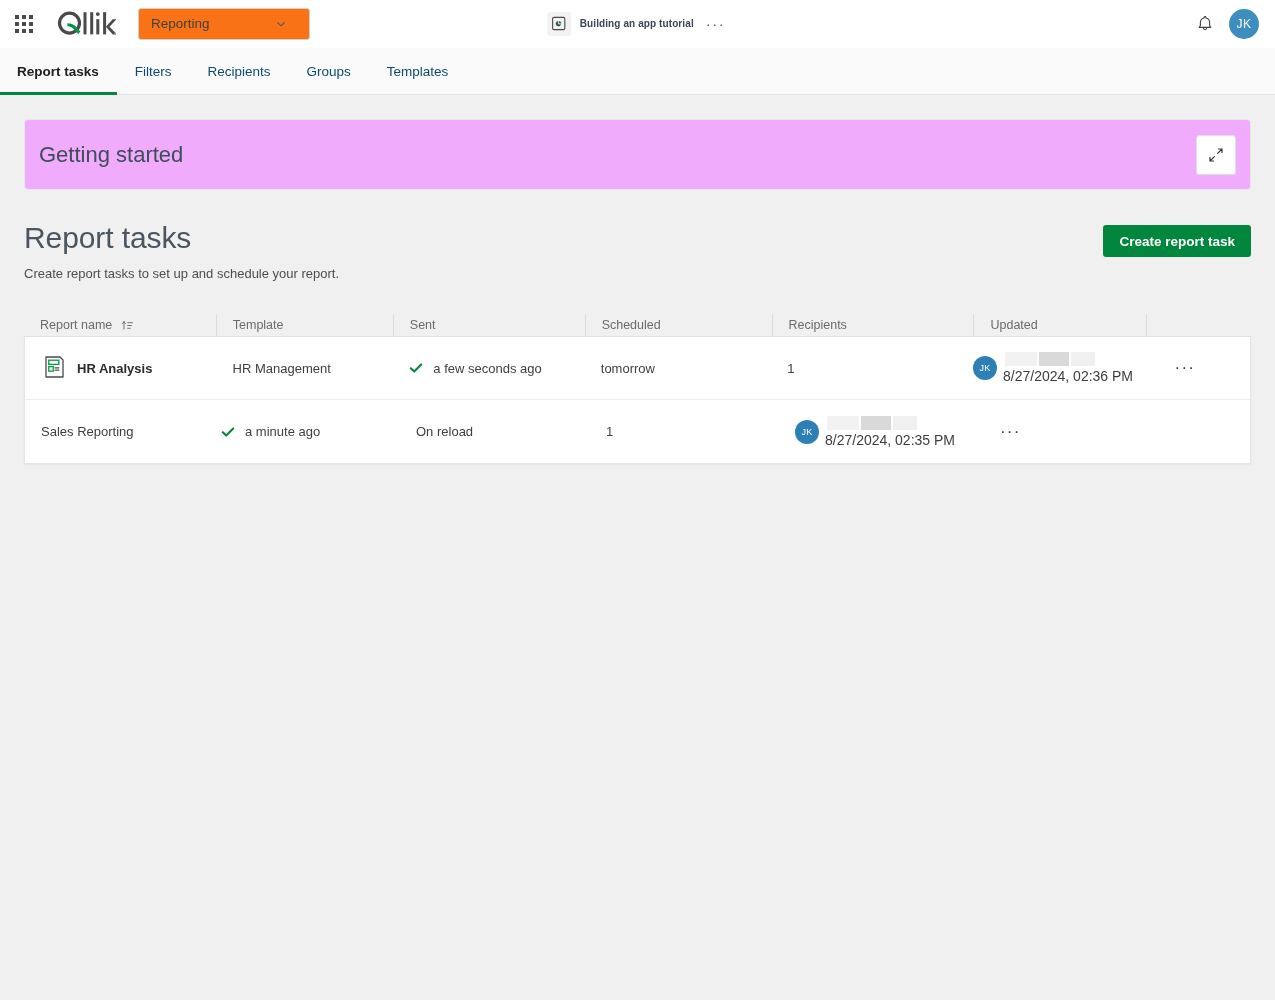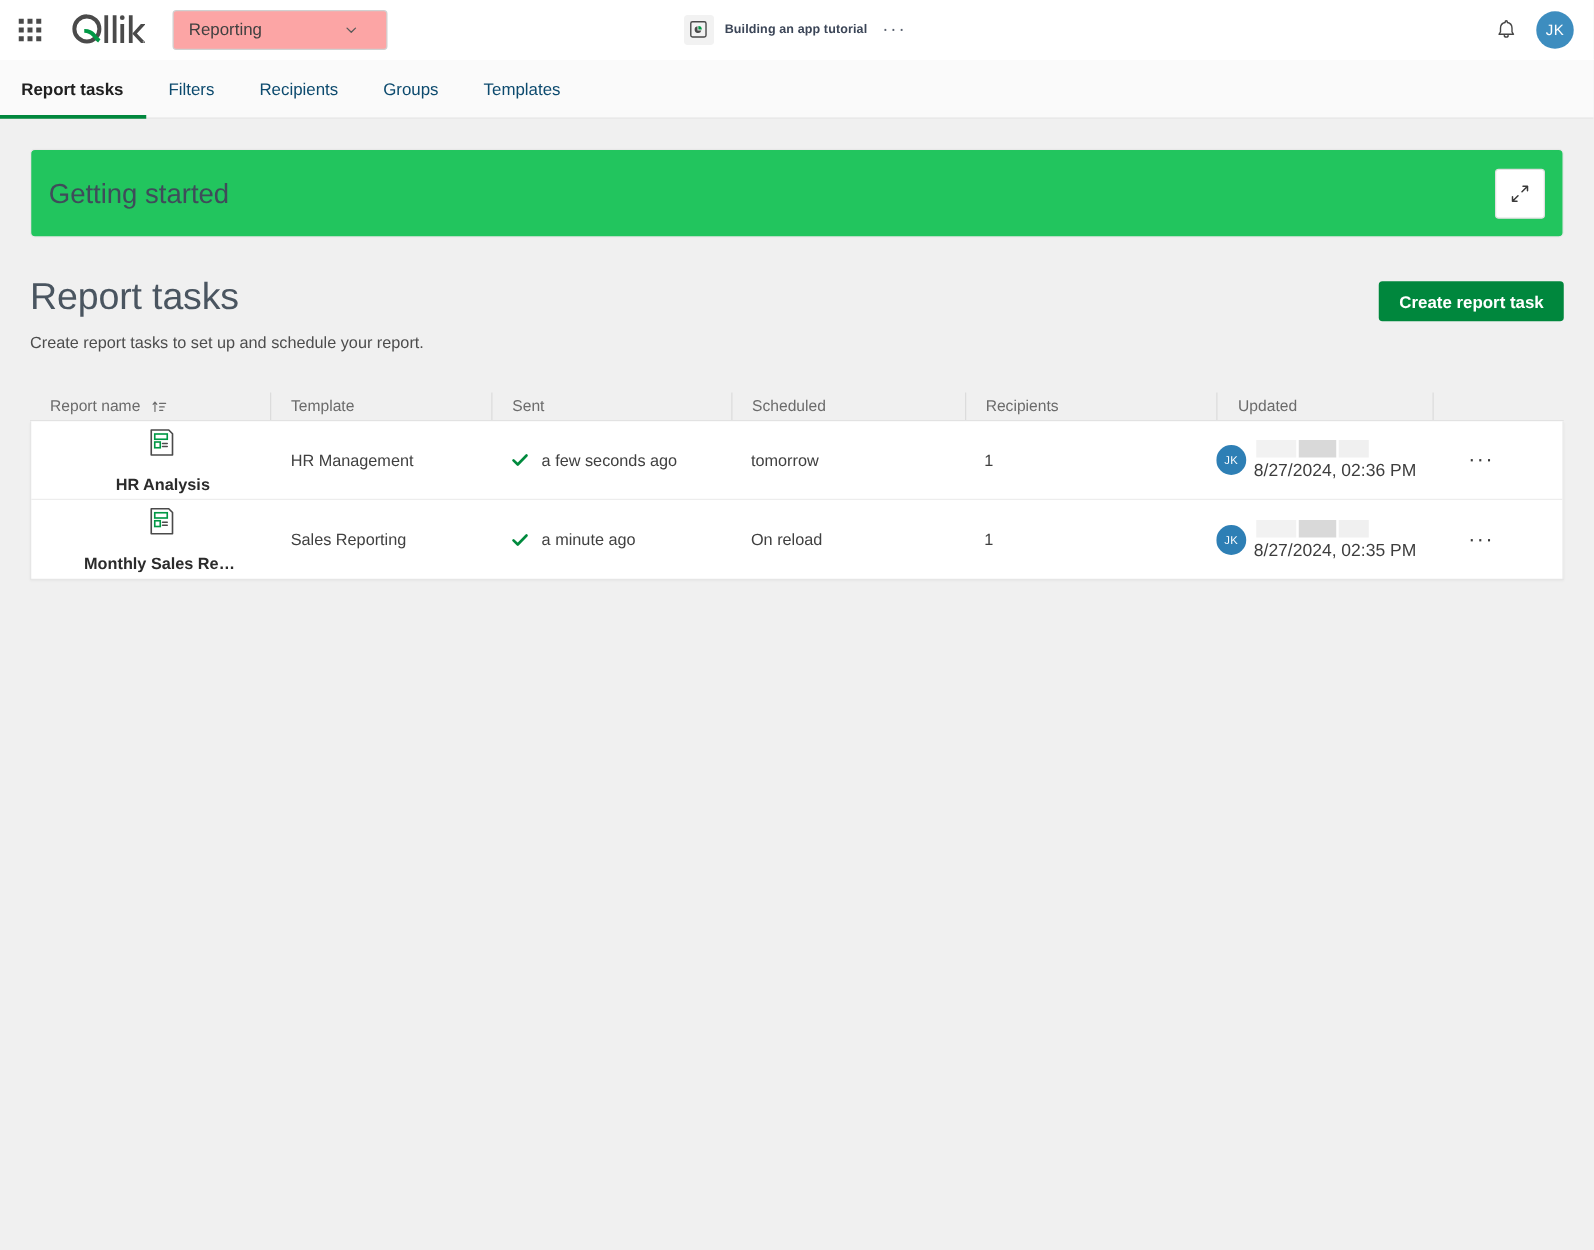--- a/index.html
+++ b/index.html
@@ -38,21 +38,21 @@
     display: flex; align-items: flex-end;
     cursor: pointer;
   }
   .logo svg { display: block; }
 
   .space-select {
     margin-left: 22px;
     width: 172px; height: 32px;
     border: 1px solid #d0d0d0;
     border-radius: 3px;
-    background: #fca5a5;
+    background: #f97316;
     display: flex; align-items: center;
     padding: 0 22px 0 12px;
     cursor: pointer;
   }
   .space-select .label {
     flex: 1;
     font-size: 13.5px;
     color: #404040;
   }
   .chev { width: 12px; height: 12px; color: #5a5a5a; }
@@ -127,21 +127,21 @@
     height: 3px;
     background: #00873d;
   }
 
   
   .content { padding: 0 24px; }
 
   .getting-started {
     margin-top: 24px;
     height: 71px;
-    background: #22c55e;
+    background: #f0abfc;
     border: 1px solid #e8e8e8;
     border-radius: 4px;
     display: flex; align-items: center;
     padding: 0 14px 0 14px;
   }
   .gs-title {
     font-size: 22px;
     color: #3f4c5a;
     font-weight: normal;
     margin-left: 0;
@@ -235,21 +235,20 @@
     font-size: 13px;
     color: #404040;
     padding-left: 16px;
     display: flex;
     align-items: center;
     overflow: hidden;
   }
   .cell.name {
     gap: 11px;
     padding-left: 19px;
-    flex-direction: column;
   }
   .name-text {
     font-weight: bold;
     color: #2b2b2b;
     font-size: 13px;
     white-space: nowrap;
     overflow: hidden;
     text-overflow: ellipsis;
     max-width: 126px;
   }
@@ -470,31 +469,20 @@
               </div>
             <div class="timestamp">8/27/2024, 02:36 PM</div>
           </div>
         </div>
         <div class="cell actions-cell col-actions">
           <span class="kebab">···</span>
         </div>
       </div>
 
       <div class="row">
-        <div class="cell name col-name">
-          <span>
-            <svg width="22" height="24" viewBox="0 0 22 24">
-              <path d="M2 2h14l3 3v17H2z" fill="#fff" stroke="#4a4a4a" stroke-width="1.3" stroke-linejoin="round"></path>
-              <rect x="4.8" y="5.2" width="10" height="4.2" fill="none" stroke="#009845" stroke-width="1.3"></rect>
-              <rect x="4.8" y="11.6" width="4.4" height="4.6" fill="none" stroke="#009845" stroke-width="1.3"></rect>
-              <path d="M11 12.8h3.8M11 15.2h3.8" stroke="#4a4a4a" stroke-width="1.2" stroke-linecap="round"></path>
-            </svg>
-          </span>
-          <span class="name-text">Monthly Sales Rep…</span>
-        </div>
         <div class="cell col-template">Sales Reporting</div>
         <div class="cell col-sent">
           <span class="check">
             <svg width="14" height="14" viewBox="0 0 14 14">
                 <path d="M1.8 7.3 5.2 10.6 12.2 3.4" fill="none" stroke="#008a3e" stroke-width="2.1" stroke-linecap="round" stroke-linejoin="round"></path>
               </svg>
           </span>
           <span class="sent-text">a minute ago</span>
         </div>
         <div class="cell col-sched">On reload</div>

